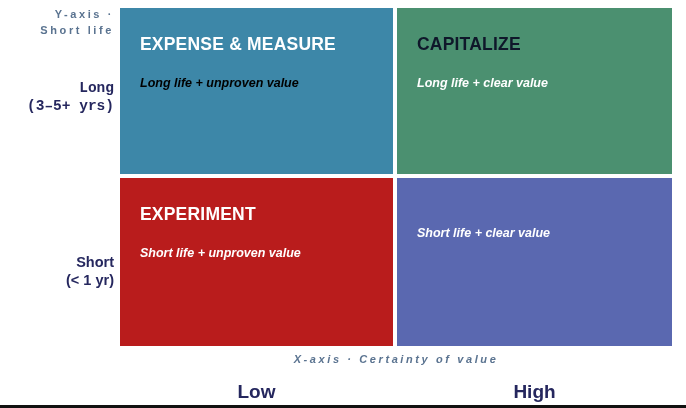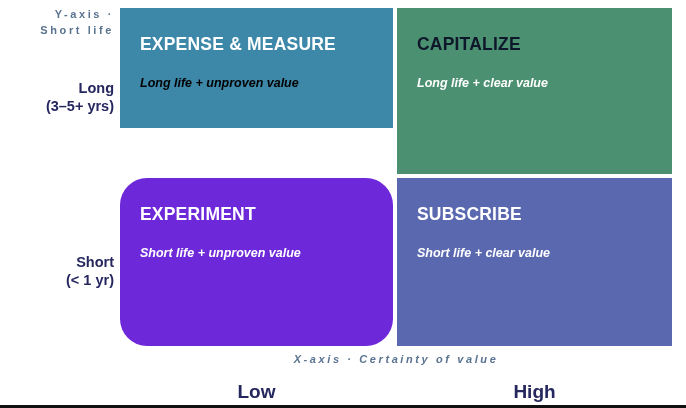--- a/index.html
+++ b/index.html
@@ -83,21 +83,21 @@
     display: block;
     margin-top: 21px;
     color: #ffffff;
     font-style: italic;
     font-weight: bold;
     font-size: 12.5px;
     line-height: 16px;
     white-space: nowrap;
   }
 
-  #quadrant-expense-measure { left: 0px;   top: 0px;   width: 273px; height: 120px; }
+  #quadrant-expense-measure { left: 0px;   top: 0px;   width: 273px; height: 166px; }
   #quadrant-capitalize      { left: 277px; top: 0px;   width: 275px; height: 166px; }
   #quadrant-experiment      { left: 0px;   top: 170px; width: 273px; height: 168px; }
   #quadrant-subscribe       { left: 277px; top: 170px; width: 275px; height: 168px; }
 
   
   .x-axis-title {
     position: absolute;
     left: 120px;
     top: 353px;
     width: 552px;
@@ -124,21 +124,21 @@
 </head>
 <body>
 
 <div id="canvas" style="border-bottom-color: rgb(17, 17, 17); background: rgb(255, 255, 255);">
 
   <div class="y-axis-title" style="color: rgb(90, 115, 144);">
     <span class="line">Y-axis  ·</span>
     <span class="line">Short life</span>
   </div>
 
-  <div class="y-tick" id="y-tick-long" style="color: rgb(37, 39, 94);">
+  <div class="y-tick" id="y-tick-long" style="color: rgb(37, 39, 94); font-family: Liberation Mono, monospace;">
     <span class="t-main">Long</span>
     <span class="t-sub">(3–5+ yrs)</span>
   </div>
 
   <div class="y-tick" id="y-tick-short" style="color: rgb(37, 39, 94);">
     <span class="t-main">Short</span>
     <span class="t-sub">(&lt; 1 yr)</span>
   </div>
 
   <div class="matrix">
@@ -146,27 +146,26 @@
     <div class="quadrant" id="quadrant-expense-measure" style="background-color: rgb(61, 135, 168);">
       <span class="q-title" style="color: rgb(255, 255, 255);">EXPENSE &amp; MEASURE</span>
       <span class="q-subtitle" style="color: #000000;">Long life + unproven value</span>
     </div>
 
     <div class="quadrant" id="quadrant-capitalize" style="background-color: rgb(75, 144, 112);">
       <span class="q-title" style="color: #0f172a;">CAPITALIZE</span>
       <span class="q-subtitle" style="color: rgb(255, 255, 255);">Long life + clear value</span>
     </div>
 
-    <div class="quadrant" id="quadrant-experiment" style="background-color: #6d28d9; border-radius: 27px;">
+    <div class="quadrant" id="quadrant-experiment" style="background-color: #b91c1c;">
       <span class="q-title" style="color: rgb(255, 255, 255);">EXPERIMENT</span>
       <span class="q-subtitle" style="color: rgb(255, 255, 255);">Short life + unproven value</span>
     </div>
 
     <div class="quadrant" id="quadrant-subscribe" style="background-color: rgb(90, 104, 176);">
-      <span class="q-title" style="color: rgb(255, 255, 255);">SUBSCRIBE</span>
       <span class="q-subtitle" style="color: rgb(255, 255, 255);">Short life + clear value</span>
     </div>
 
   </div>
 
   <div class="x-axis-title" style="color: rgb(90, 115, 144); font-style: italic;">X-axis  ·  Certainty of value</div>
 
   <div class="x-tick" id="x-tick-low" style="color: rgb(37, 39, 94);">Low</div>
   <div class="x-tick" id="x-tick-high" style="color: rgb(37, 39, 94);">High</div>
 

